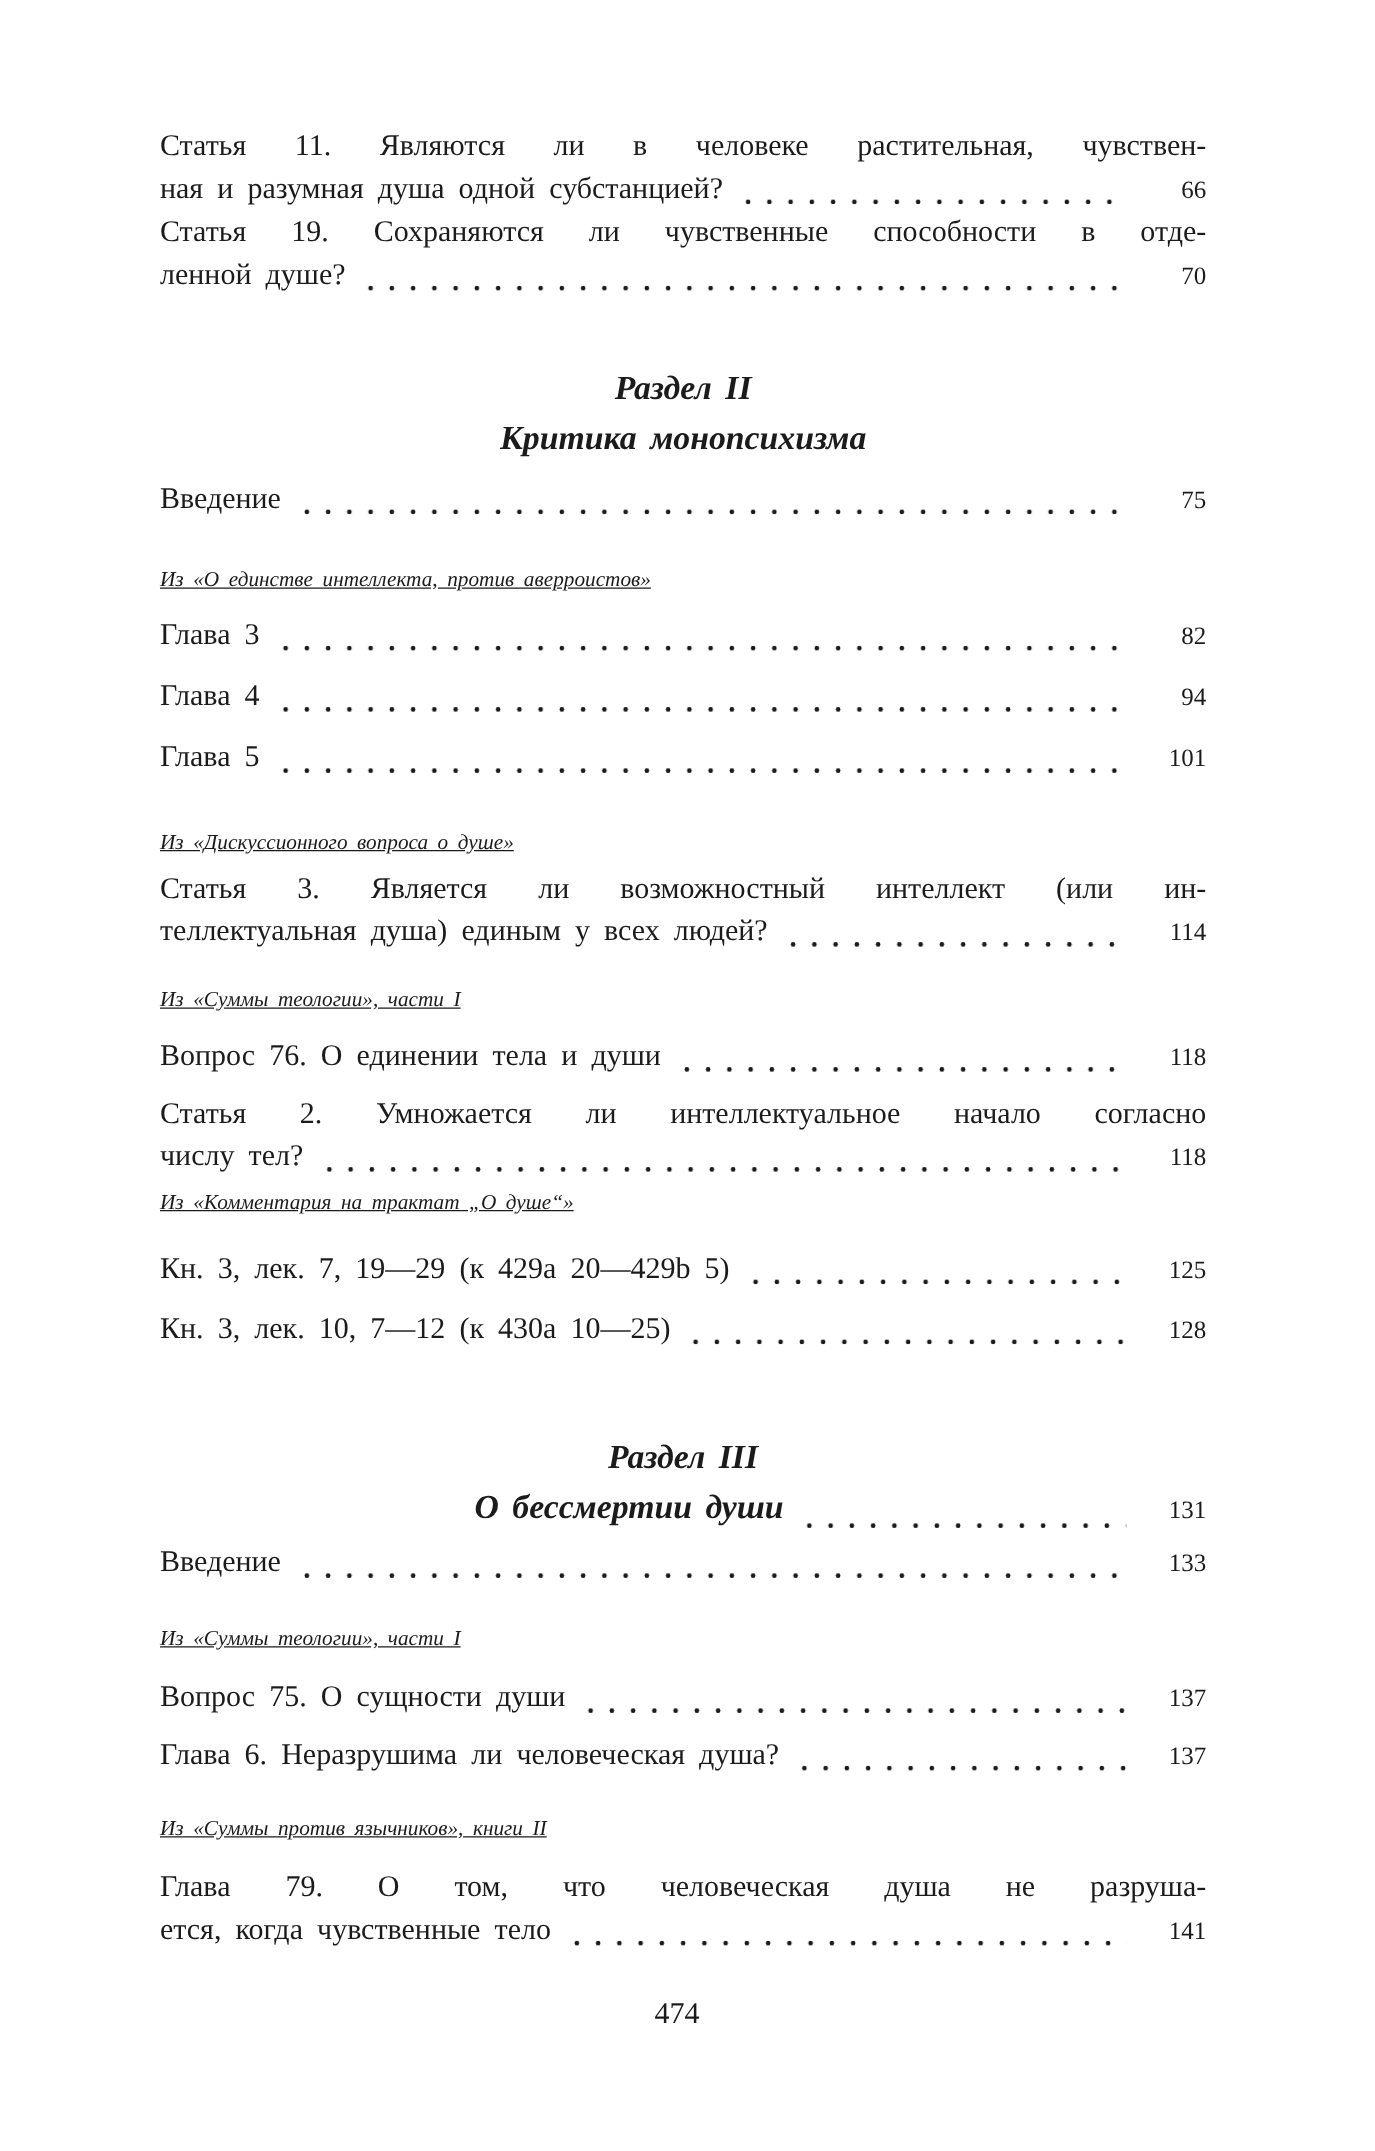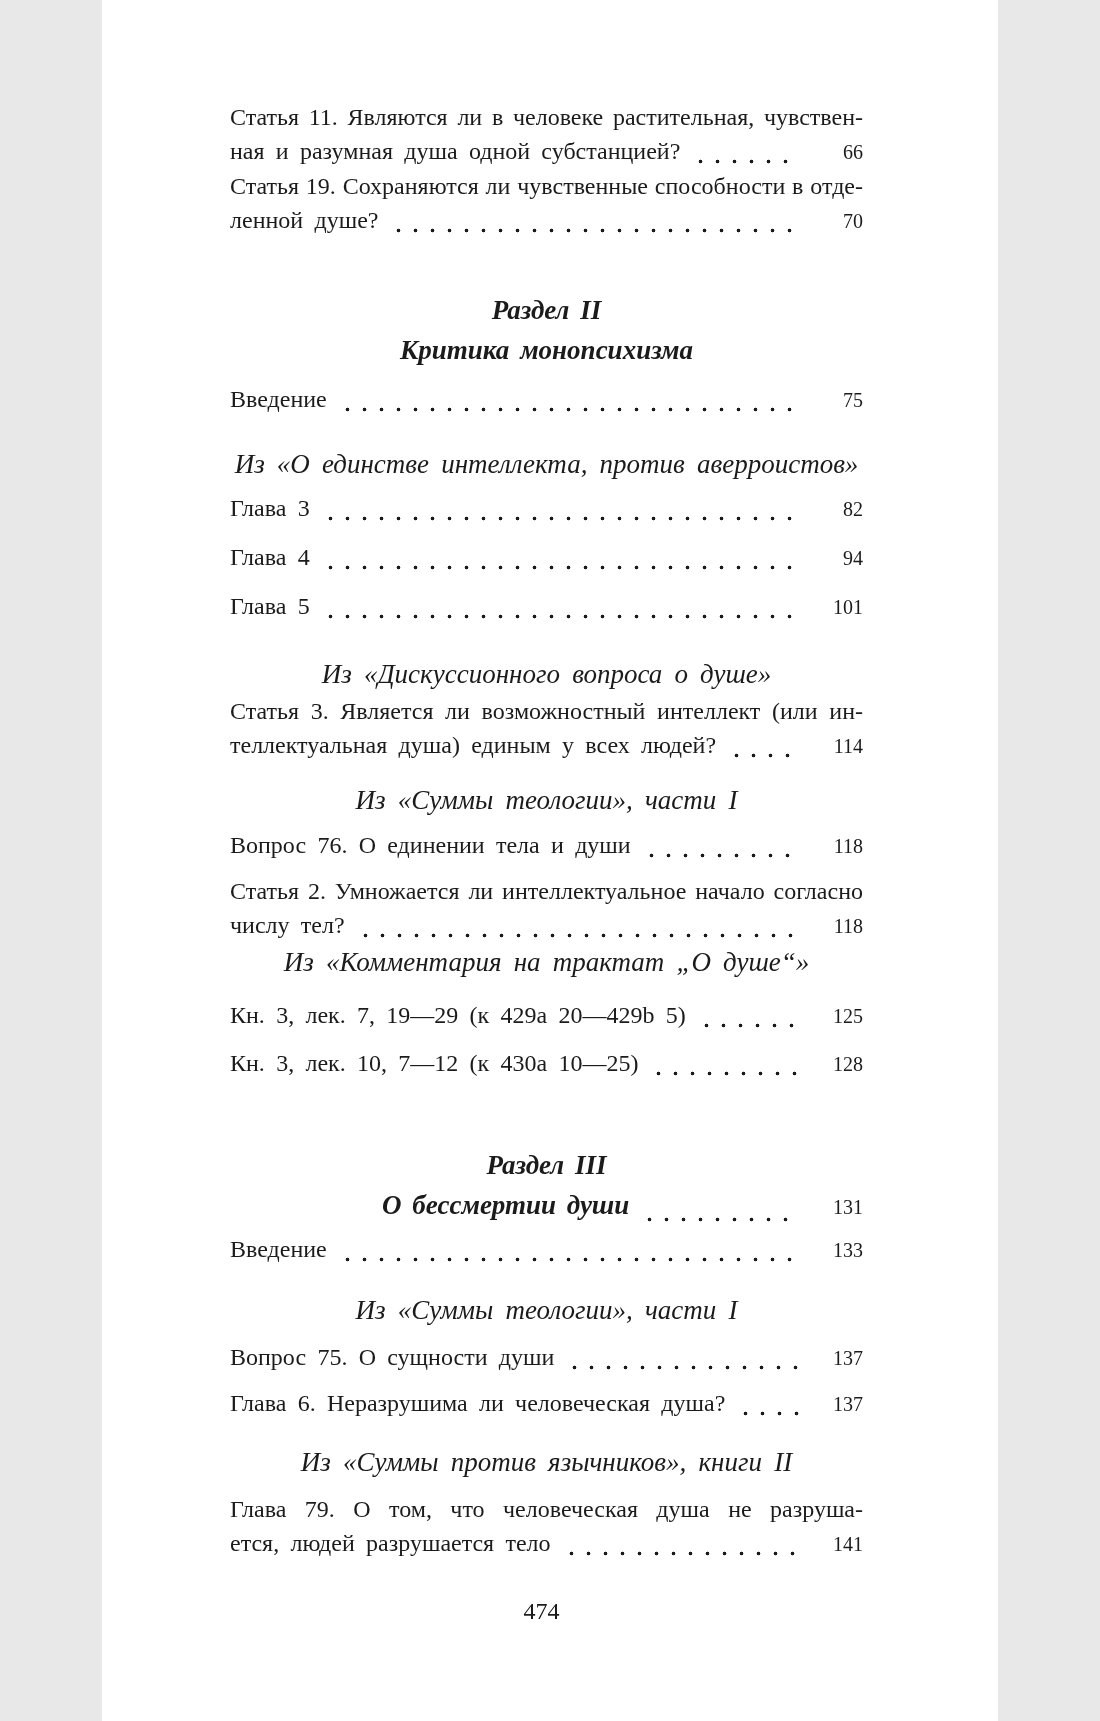--- a/index.html
+++ b/index.html
@@ -1,18 +1,18 @@
 <!DOCTYPE html>
 <html><head>
 <meta charset="utf-8">
 <style>
   html,body{margin:0;padding:0;background:#e8e8e8;}
   .sheet{
     position:relative;
-    width:896px;height:1721px;
+    width:1100px;height:1721px;
     background:#ffffff;
     font-family:"Liberation Serif","DejaVu Serif",serif;
     color:#1b1b1b;
     margin:0 auto;
     overflow:hidden;
   }
   .content{
     position:absolute;
     left:128px;right:135px;top:0;
     padding-top:100px;
@@ -49,24 +49,24 @@
     word-spacing:0.15em;
   }
   .sec-line{line-height:40px;}
   .sec-dot-row{display:flex;align-items:baseline;line-height:40px;text-align:left;}
   .sec-spacer{flex:1 1 0;}
   .sec-dot-row .leader{flex:1.05 1 0;}
   .sec-dot-row .pg{font-weight:normal;font-style:normal;}
   
   .subheading{
     font-style:italic;
-    font-size:27px;
+    font-size:17px;
     line-height:34px;
-    text-align:center;
     word-spacing:0.2em;
+    text-decoration:underline;
   }
   .footer{
     position:absolute;
     top:1598px;left:128px;right:145px;
     text-align:center;
     font-size:24px;
   }
 </style>
 </head>
 <body>
@@ -190,20 +190,20 @@
         <div class="line">
           <span class="txt">Глава 6. Неразрушима ли человеческая душа?</span>
           <span class="leader"></span>
           <span class="pg">137</span>
         </div>
       </div>
       <div class="subheading" style="margin-top: 24px;">Из «Суммы против язычников», книги II</div>
       <div class="entry" style="margin-top: 13px;">
         <div class="just">Глава 79. О том, что человеческая душа не разруша-</div>
         <div class="line">
-          <span class="txt">ется, людей разрушается тело</span>
+          <span class="txt">ется, когда чувственные тело</span>
           <span class="leader"></span>
           <span class="pg">141</span>
         </div>
       </div>
     </div>
   <div class="footer">474</div>
 </div>
 
 </body></html>

